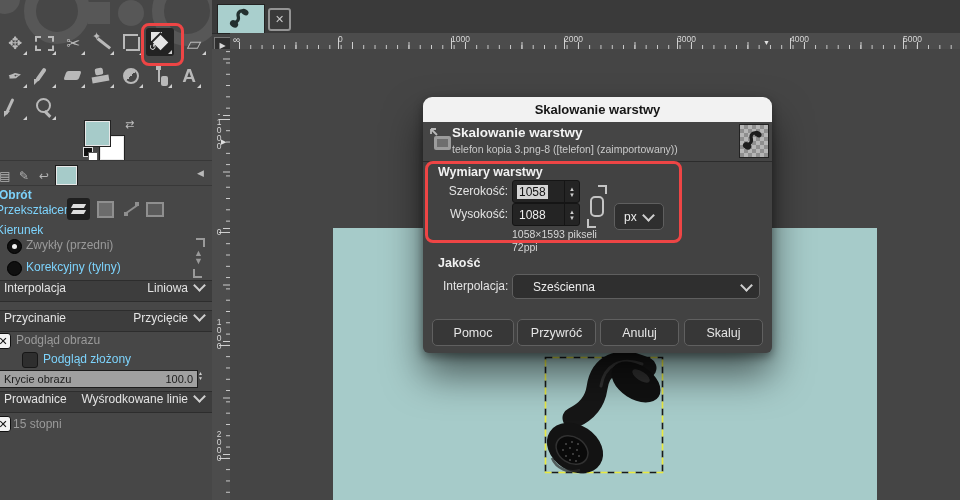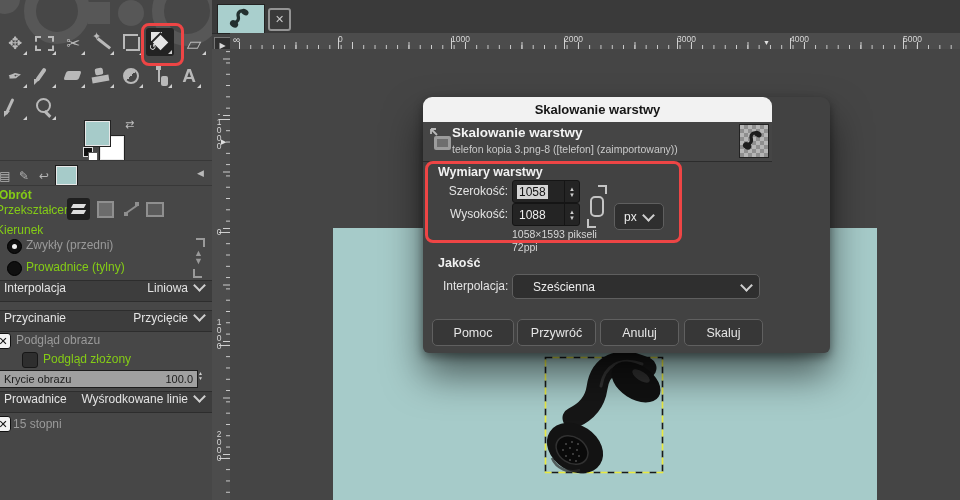--- a/index.html
+++ b/index.html
@@ -1,20 +1,20 @@
 <!DOCTYPE html>
 <html><head>
 <meta charset="utf-8">
 <style>
   html,body{margin:0;padding:0;background:#222;}
   #stage{position:relative;width:960px;height:500px;overflow:hidden;
     font-family:"Liberation Sans","DejaVu Sans",sans-serif;background:#424242;
     -webkit-font-smoothing:antialiased;}
   .a{position:absolute;}
-  .txt{color:#84cc16;font-size:12px;white-space:nowrap;}
+  .txt{color:#7dd3fc;font-size:12px;white-space:nowrap;}
   .dim{color:#9a9a9a;}
   
   #toolbox{left:0;top:0;width:212px;height:500px;background:#474747;overflow:hidden;}
   .deco{background:#575757;}
   .tool{width:28px;height:28px;display:flex;align-items:center;justify-content:center;
     color:#b9b9b9;font-size:17px;border-radius:3px;}
   .tool::after{content:"";position:absolute;right:2px;bottom:2px;
     border-left:4px solid transparent;border-bottom:4px solid #cfcfcf;width:0;height:0;}
   .tool.active{background:#232323;color:#e8e8e8;}
   .dashbox{width:15px;height:11px;border:2px dashed #b9b9b9;}
@@ -59,21 +59,21 @@
       linear-gradient(#cfcfcf 0 1px,transparent 1px),
       linear-gradient(#cfcfcf 0 1px,transparent 1px);
     background-size:4px 11.3px,7px 56.5px,11px 113px;
     background-position:right -43px,right 9.5px,right -43px;
     background-repeat:repeat-y;}
   .rlab{color:#d6d6d6;font-size:8.5px;}
   .vlab{writing-mode:vertical-rl;text-orientation:upright;letter-spacing:-2px;}
   #viewport{left:230px;top:49px;width:730px;height:451px;background:#454545;}
   #canvas{left:103px;top:179px;width:544px;height:272px;background:#a6cbc9;}
   
-  #dialog{left:423px;top:97px;width:407px;height:256px;background:#424242;
+  #dialog{left:423px;top:97px;width:349px;height:256px;background:#424242;
     border-radius:9px 9px 6px 6px;box-shadow:0 22px 38px rgba(0,0,0,.55),0 4px 10px rgba(0,0,0,.4);}
   #dlg-titlebar{left:0;top:0;width:349px;height:25px;background:#f2f2f2;border-radius:9px 9px 0 0;
     display:flex;align-items:center;justify-content:center;color:#161616;font-size:13px;font-weight:bold;}
   #dlg-header{left:0;top:25px;width:349px;height:39px;background:#454545;border-bottom:1px solid #2c2c2c;}
   .field{background:#242424;border:1px solid #151515;border-radius:3px;color:#ededed;
     font-size:12px;display:flex;align-items:center;}
   .spin{width:14px;align-self:stretch;border-left:1px solid #151515;display:flex;flex-direction:column;
     align-items:center;justify-content:center;color:#cfcfcf;font-size:6px;line-height:6px;margin-left:auto;}
   .btn{background:#373737;border:1px solid #606060;border-radius:5px;color:#e6e6e6;
     font-size:12.5px;display:flex;align-items:center;justify-content:center;}
@@ -195,21 +195,21 @@
       <span class="a" style="left:15px;top:4px;width:4px;height:4px;background:#8f8f8f;"></span>
     </div>
     <div class="a tbtn" style="left:143px;top:37px;">
         <span style="width:14px;height:11px;border:2px solid #8f8f8f;background:#5a5a5a;"></span>
       </div>
 
     <div class="a txt" style="left:-4px;top:62px;">Kierunek</div>
     <div class="a radio sel" style="left:7px;top:78px;"></div>
     <div class="a txt dim" style="left:26px;top:77px;">Zwykły (przedni)</div>
     <div class="a radio" style="left:7px;top:100px;"></div>
-    <div class="a txt" style="left:26px;top:99px;">Prowadnice (tylny)</div>
+    <div class="a txt" style="left:26px;top:99px;">Korekcyjny (tylny)</div>
 
     <div class="a" style="left:196px;top:77px;width:7px;height:7px;border-top:2px solid #9a9a9a;border-right:2px solid #9a9a9a;"></div>
     <div class="a" style="left:194px;top:88px;color:#9a9a9a;font-size:9px;line-height:8px;">▲<br>▼</div>
     <div class="a" style="left:193px;top:108px;width:7px;height:7px;border-bottom:2px solid #9a9a9a;border-left:2px solid #9a9a9a;"></div>
 
     <div class="a ddrow" style="top:119px;">
       <span class="lab">Interpolacja</span>
       <span class="val">Liniowa</span>
       <span class="chev"></span>
     </div>

